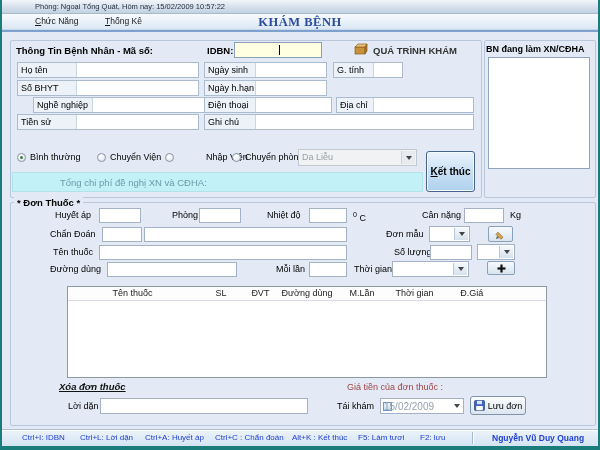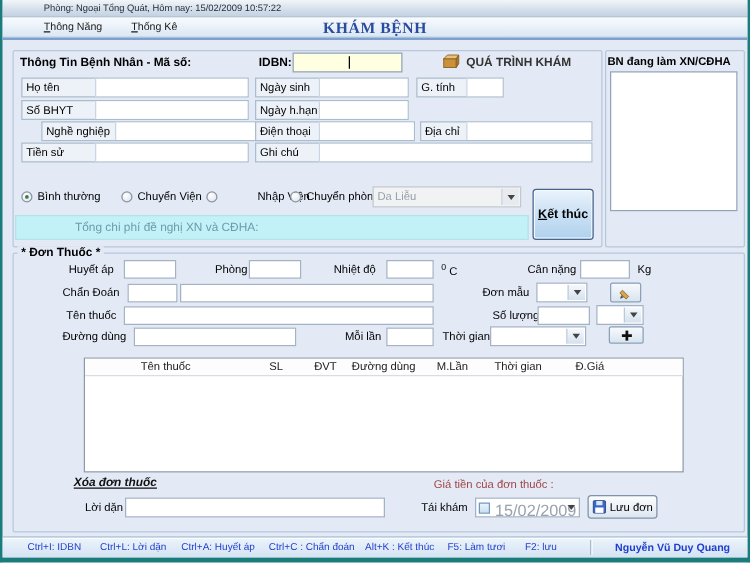--- a/index.html
+++ b/index.html
@@ -57,21 +57,21 @@
     background:linear-gradient(#F7FAFD,#D9E4EF);display:flex;align-items:center;justify-content:center;}
   .drugtable{position:absolute;background:#fff;border:1px solid #8C99A8;box-sizing:border-box;}
   .thead{display:flex;height:13px;border-bottom:1px solid #D8DDE3;background:#FDFDFD;}
   .thead .th{font-size:9px;color:#222;text-align:center;overflow:hidden;white-space:nowrap;padding-top:1px;}
   .c0{width:27%;}.c1{width:10%;}.c2{width:6.5%;}.c3{width:13%;}.c4{width:10%;}.c5{width:12%;}.c6{width:12%;}
   .del-link{position:absolute;font-size:9.5px;font-weight:bold;font-style:italic;text-decoration:underline;color:#111;cursor:pointer;}
   .price-label{position:absolute;font-size:9px;color:#A04545;white-space:nowrap;}
   .datepicker{position:absolute;background:#fff;border:1px solid #A3B2C4;box-sizing:border-box;height:16px;}
   .dp-check{position:absolute;left:2px;top:3px;width:9px;height:9px;border:1px solid #6E97C4;
     background:linear-gradient(#EAF4FC,#C8E0F2);box-sizing:border-box;}
-  .dp-date{position:absolute;left:15px;top:2px;font-size:13px;color:#98A2AE;white-space:nowrap;}
+  .dp-date{position:absolute;left:3px;top:2px;font-size:10px;color:#98A2AE;white-space:nowrap;}
   .dp-arrow{position:absolute;right:3px;top:5px;}
   .btn-save{position:absolute;box-sizing:border-box;border:1px solid #7E93A8;border-radius:3px;
     background:linear-gradient(#FBFDFE,#DCE6F0);display:flex;align-items:center;justify-content:center;gap:3px;
     font-size:9px;color:#000;}
   .statusbar{position:absolute;left:0;right:0;bottom:0;height:16px;
     background:linear-gradient(#EDF4FB,#D4E3F2);border-top:1px solid #AEC2D8;box-shadow:inset 0 1px 0 #fff;}
   .sb-item{position:absolute;top:3px;font-size:8px;color:#1F3FD0;white-space:nowrap;}
   .sb-sep{position:absolute;top:2px;bottom:2px;width:1px;background:#A6B9CE;box-shadow:1px 0 0 #fff;}
   .sb-user{position:absolute;top:2.5px;font-size:8.5px;font-weight:bold;color:#1F3FD0;white-space:nowrap;}
   .caret{position:absolute;width:1px;background:#000;}
@@ -81,21 +81,21 @@
 <body>
 
 <div class="window">
 
   <div class="titlebar">
     <span class="ttext">Phòng: Ngoại Tổng Quát, Hôm nay: 15/02/2009 10:57:22</span>
   </div>
 
   <div class="menuband">
     <div class="page-title">KHÁM BỆNH</div>
-    <span class="menu-item" style="left:33px;">Thông Năng</span>
+    <span class="menu-item" style="left:33px;">Chức Năng</span>
     <span class="menu-item" style="left:103px;">Thống Kê</span>
   </div>
 
   <div class="group" style="left:8px;top:40px;width:470px;height:156px;"></div>
 
   <span class="lbl bold" style="left:14px;top:45px;font-size:9.5px;">Thông Tin Bệnh Nhân - Mã số:</span>
   <span class="lbl bold" style="left:205px;top:45px;font-size:9.5px;">IDBN:</span>
   <input class="inp" style="left: 232px; top: 42px; width: 88px; height: 16px; background: rgb(255, 255, 225); border-color: rgb(140, 160, 184);" value="">
   <div class="caret" style="left:277px;top:45px;height:10px;"></div>
 

